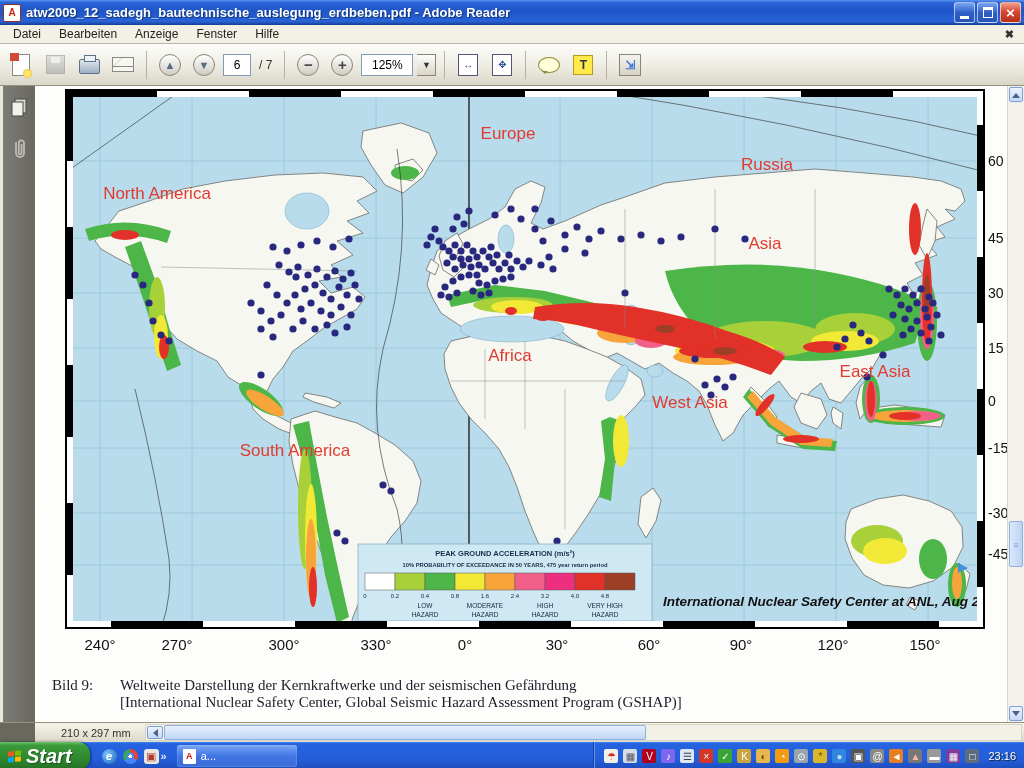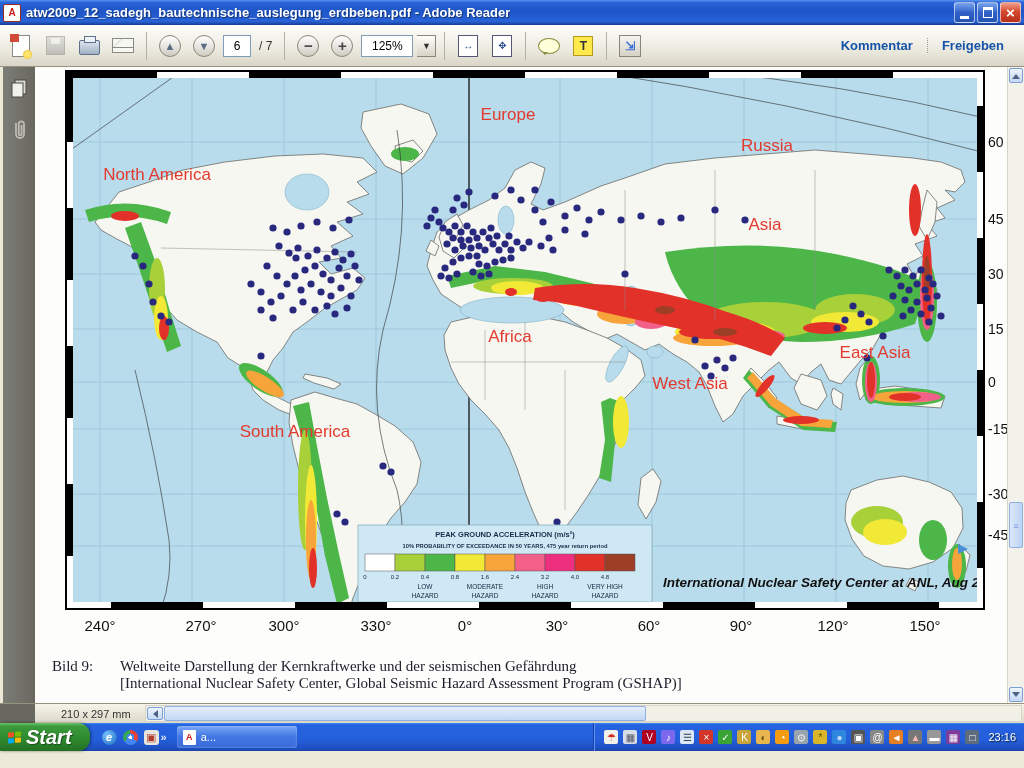--- a/index.html
+++ b/index.html
@@ -156,20 +156,28 @@
         </span>
       <span class="wbtn">
           <span class="glyph-restore"></span>
         </span>
       <span class="wbtn close">
           <span class="glyph-close">×</span>
         </span>
     </div>
   </div>
 
+  <div class="menubar">
+    <span class="menu-item">Datei</span>
+    <span class="menu-item">Bearbeiten</span>
+    <span class="menu-item">Anzeige</span>
+    <span class="menu-item">Fenster</span>
+    <span class="menu-item">Hilfe</span>
+    <span class="menubar-right">✖</span>
+  </div>
 
   <div class="toolbar">
     <span class="tb-btn">
         <span class="doc-ico open"></span>
       </span>
     <span class="tb-btn">
         <span class="floppy"></span>
       </span>
     <span class="tb-btn">
         <span class="printer"></span>
@@ -210,24 +218,20 @@
     <span class="tb-btn">
         <span class="bubble"></span>
       </span>
     <span class="tb-btn">
         <span class="hilite">T</span>
       </span>
     <span class="tb-sep"></span>
     <span class="tb-btn">
         <span class="fullscr">⇲</span>
       </span>
-    <span class="tb-right">
-      <span class="tb-link first">Kommentar</span>
-      <span class="tb-link">Freigeben</span>
-    </span>
   </div>
 
   <div class="workarea">
     <div class="sidebar">
       <span class="side-ico">
         <svg width="20" height="22" viewBox="0 0 20 22">
             <rect x="6" y="2" width="11" height="14" fill="#d8d8d2" stroke="#4a4a44"></rect>
             <rect x="3" y="5" width="11" height="14" fill="#f2f2ec" stroke="#4a4a44"></rect>
           </svg>
       </span>
@@ -618,21 +622,21 @@
           <line x1="46" y1="536" x2="920" y2="536" stroke="#000" stroke-width="8" stroke-dasharray="92 92"></line>
           <line x1="4" y1="0" x2="4" y2="540" stroke="#fff" stroke-width="8"></line>
           <line x1="4" y1="0" x2="4" y2="540" stroke="#000" stroke-width="8" stroke-dasharray="72 66"></line>
           <line x1="916" y1="0" x2="916" y2="540" stroke="#fff" stroke-width="8"></line>
           <line x1="916" y1="36" x2="916" y2="540" stroke="#000" stroke-width="8" stroke-dasharray="66 66"></line>
           <rect x="1" y="1" width="918" height="538" fill="none" stroke="#000" stroke-width="2"></rect>
         </g>
       </svg>
 
       <div class="xt" style="left:41px">240°</div>
-      <div class="xt" style="left:142px">270°</div>
+      <div class="xt" style="left:118px">270°</div>
       <div class="xt" style="left:225px">300°</div>
       <div class="xt" style="left:317px">330°</div>
       <div class="xt" style="left:406px">0°</div>
       <div class="xt" style="left:498px">30°</div>
       <div class="xt" style="left:590px">60°</div>
       <div class="xt" style="left:682px">90°</div>
       <div class="xt" style="left:774px">120°</div>
       <div class="xt" style="left:866px">150°</div>
 
       <div class="yt" style="top:67px">60</div>

